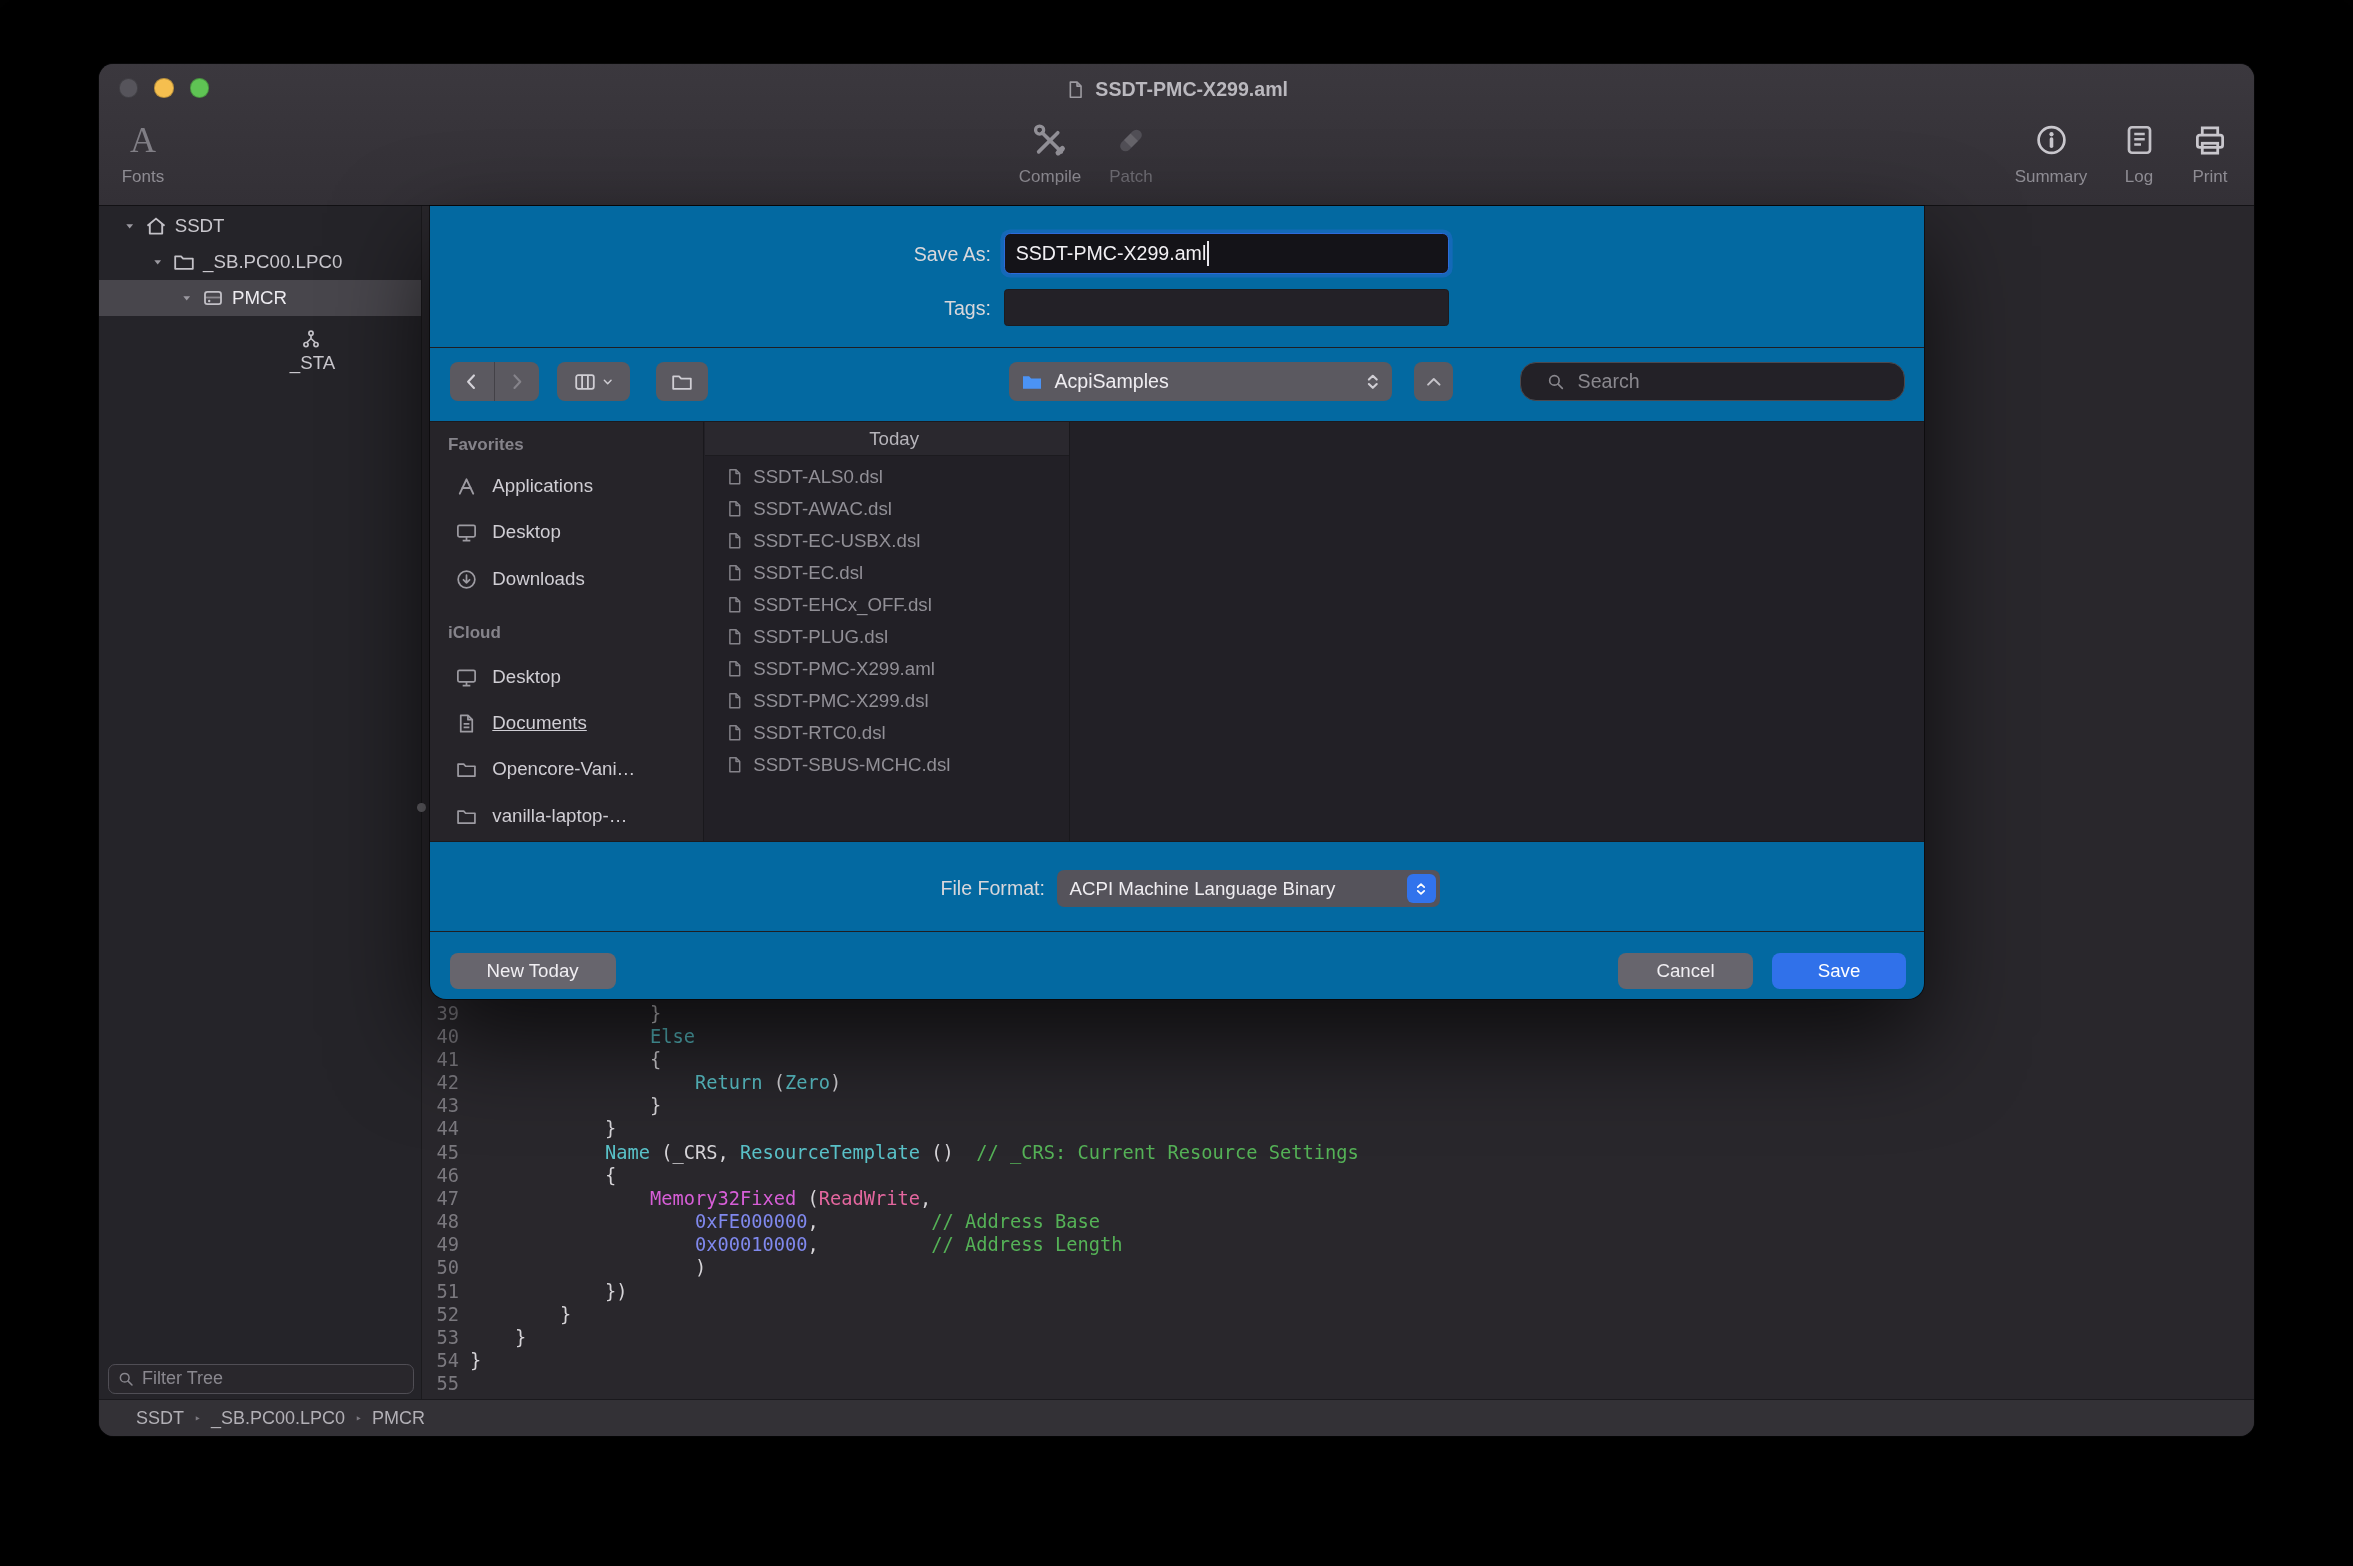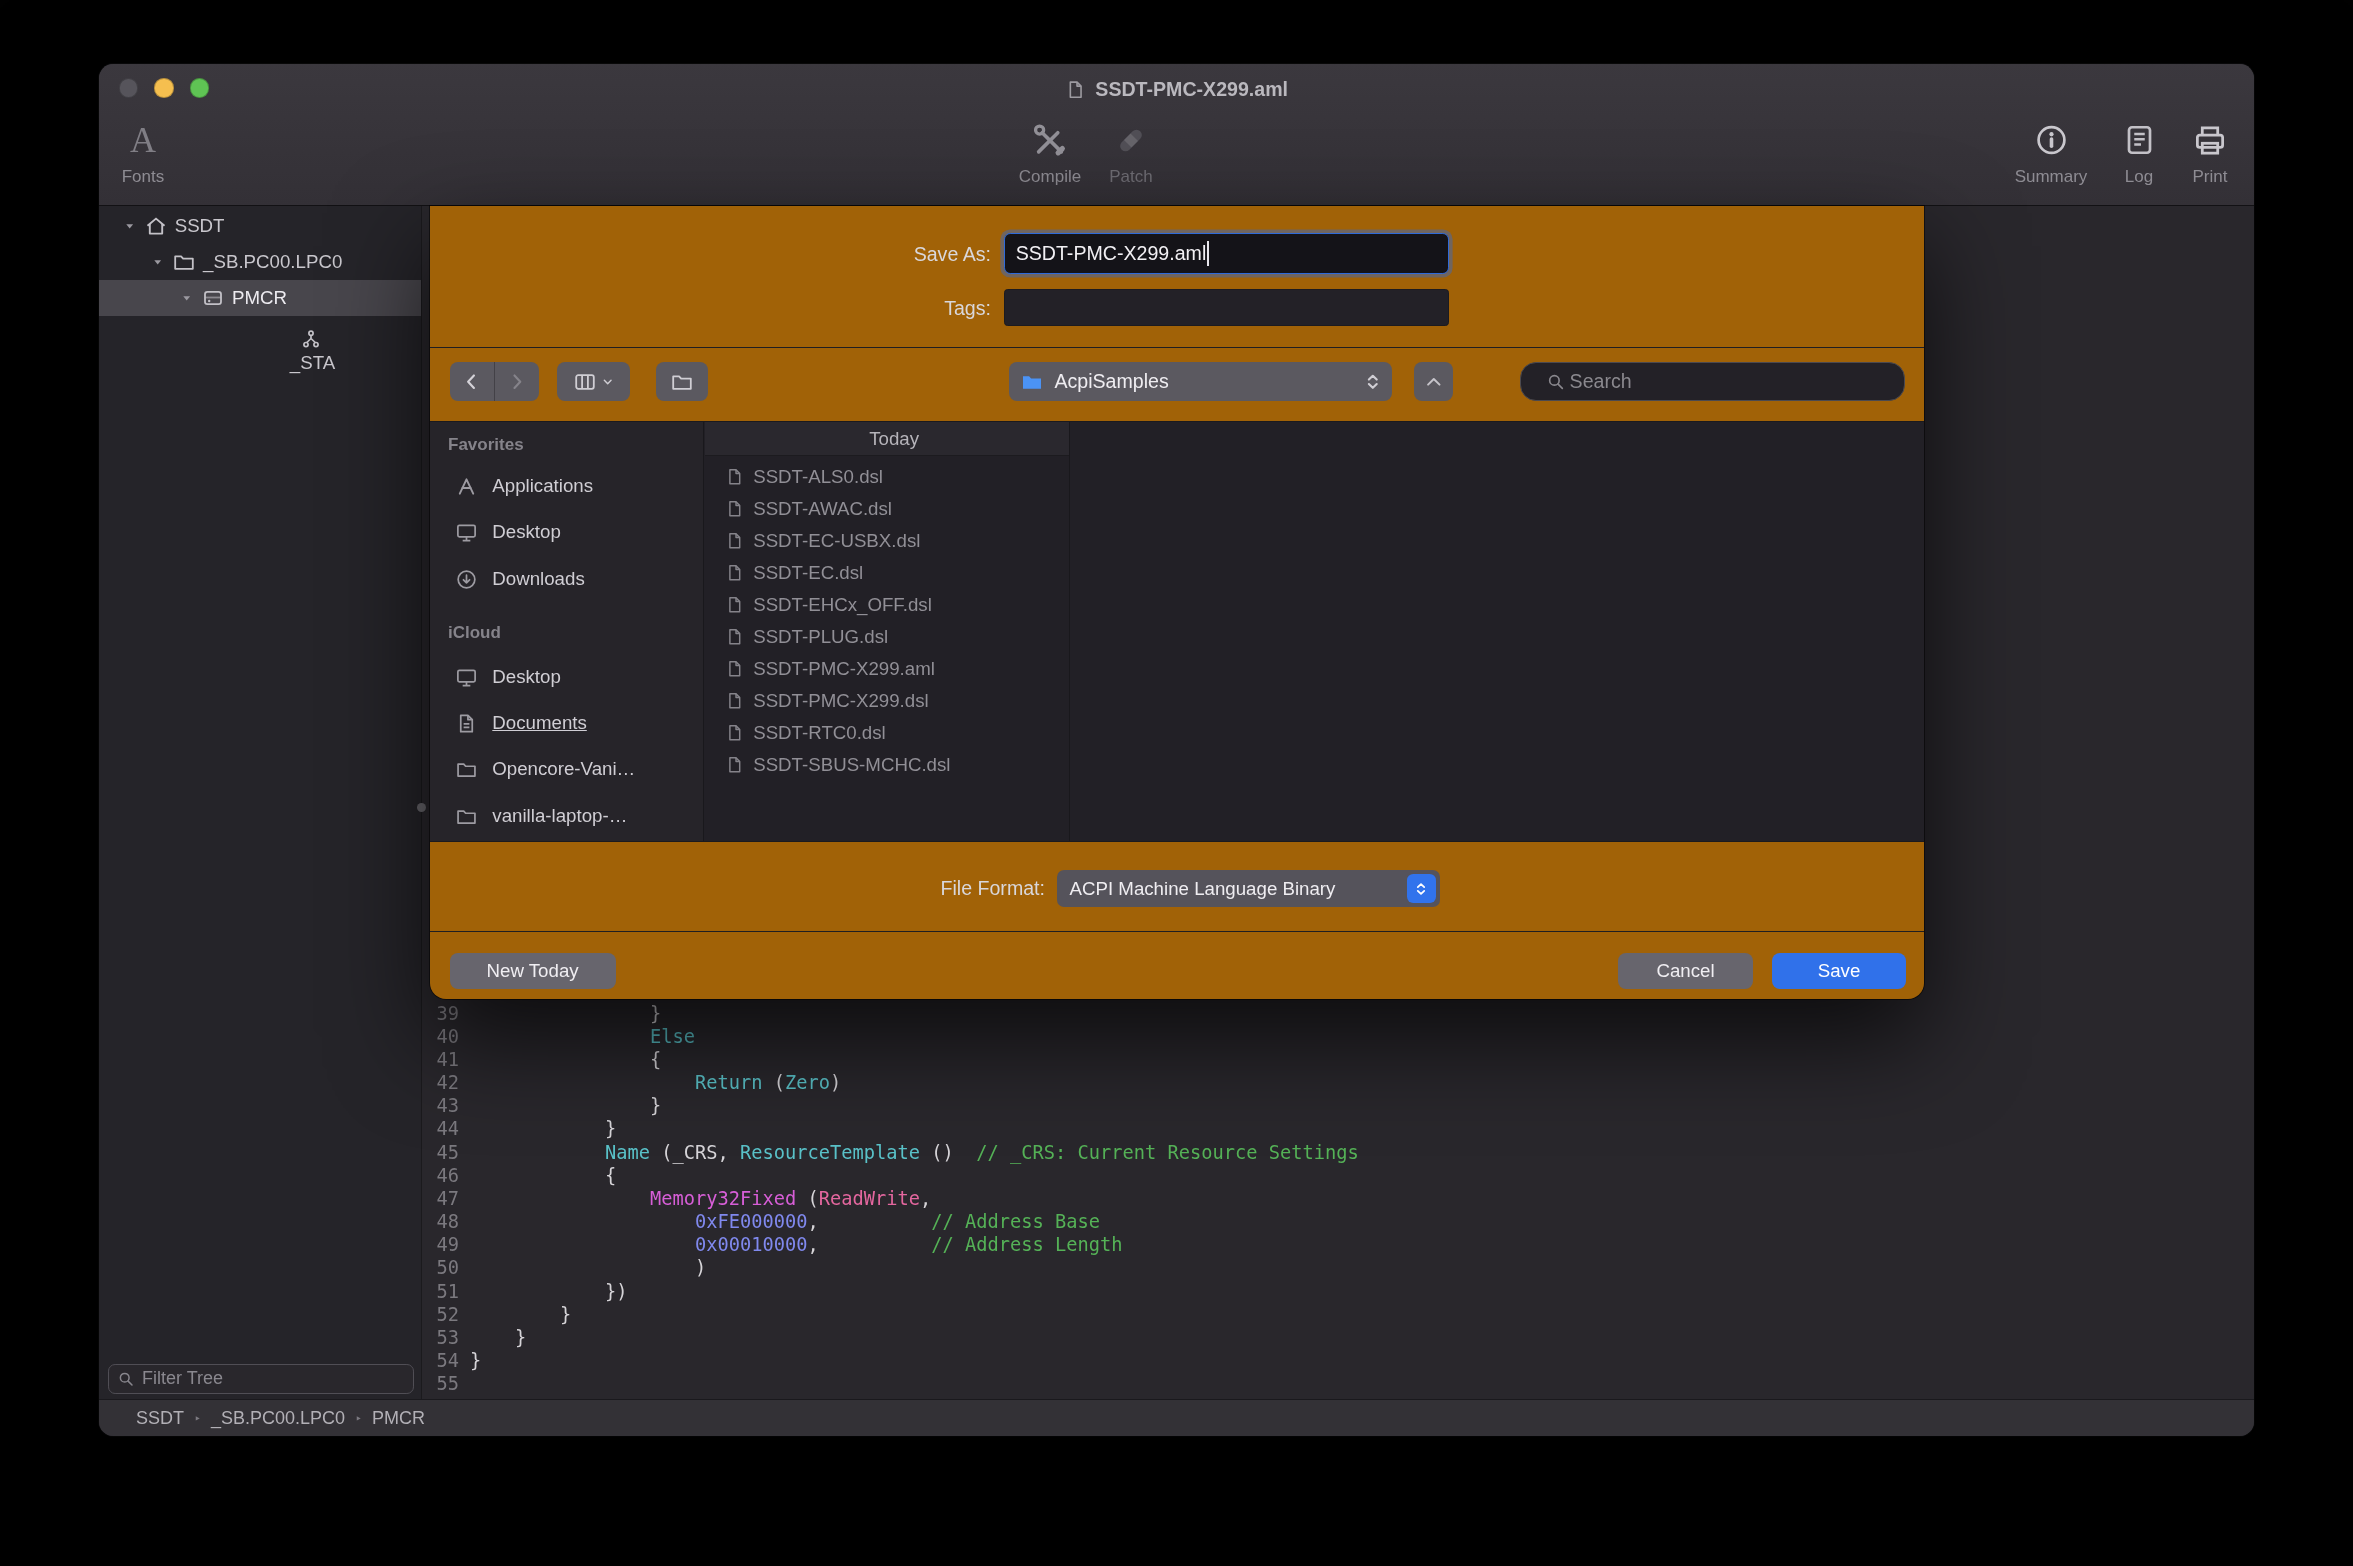--- a/index.html
+++ b/index.html
@@ -55,21 +55,21 @@
   .cl-p{color:#d6d4d8;} .cl-k{color:#5ac2c9;} .cl-c{color:#55b257;}
   .cl-n{color:#8089ee;} .cl-m{color:#d75ed7;} .cl-r{color:#e4679f;}
 
   
   .statusbar{position:absolute;left:0;bottom:0;width:100%;height:37px;background:#333136;
     border-top:0.9px solid #1a191d;display:flex;align-items:center;padding-left:37px;}
   #statuspath{display:flex;align-items:center;gap:10.7px;font-size:18px;color:#b2b0b6;}
   #statuspath .sep{color:#7c7a81;font-size:15px;}
 
   
-  .sheet{position:absolute;left:331px;top:142px;width:1494px;height:793px;background:#a16207;
+  .sheet{position:absolute;left:331px;top:142px;width:1494px;height:793px;background:#0369a1;
     border-radius:0 0 16px 16px;z-index:6;
     box-shadow:0 40px 98px rgba(0,0,0,.7),0 0 0 0.9px rgba(0,0,0,.55);}
   .sh-label{position:absolute;color:#d9d7db;font-size:19.6px;}
   .sh-saveas-label{left:0;width:561px;text-align:right;top:37px;}
   .sh-tags-label{left:0;width:561px;text-align:right;top:91px;}
   .sh-savefield{position:absolute;left:574px;top:27px;width:445px;height:41px;background:#141318;
     border:1.8px solid #2e6ada;border-radius:6.2px;box-shadow:0 0 0 3.6px rgba(46,106,218,.42);
     display:flex;align-items:center;padding:0 10.7px;font-size:19.6px;color:#f2f0f4;}
   .caret{width:1.8px;height:25px;background:#e8e6ec;margin-left:0.9px;animation:blink 1.1s infinite;}
   @keyframes blink{0%,49%{opacity:1}50%,100%{opacity:0}}
@@ -86,21 +86,21 @@
   .navbtn{position:absolute;top:156px;height:39px;background:#5b5960;border-radius:8px;
     display:flex;align-items:center;justify-content:center;color:#d0ced4;}
   .viewbtn{left:127px;width:73px;gap:4.5px;}
   .folderbtn{left:226px;width:52px;}
   .upbtn{left:984px;width:39px;color:#c6c4ca;}
   .locpopup{position:absolute;left:579px;top:156px;width:383px;height:39px;background:#5b5960;
     border-radius:8px;display:flex;align-items:center;padding:0 9px 0 10.7px;gap:10.7px;
     font-size:19.6px;color:#efedf1;}
   .locpopup .spacer{flex:1;}
   .searchfield{position:absolute;left:1090px;top:156px;width:385px;height:39px;background:#232127;
-    border:0.9px solid #4b494f;border-radius:16px;display:flex;align-items:center;gap:4px;padding:0 25px;}
+    border:0.9px solid #4b494f;border-radius:16px;display:flex;align-items:center;gap:12px;padding:0 25px;}
   .searchfield input{flex:1;background:transparent;border:none;outline:none;color:#e8e6ea;
     font-size:19.6px;font-family:inherit;min-width:0;}
   .searchfield input::placeholder{color:#8a888e;}
 
   .browser{position:absolute;left:0;top:215px;width:100%;height:421px;background:#222026;
     border-top:0.9px solid #1b1a1e;border-bottom:0.9px solid #1b1a1e;}
   .favpanel{position:absolute;left:0;top:0;width:274px;height:100%;background:#262429;
     border-right:0.9px solid #19181c;}
   .favhdr{position:absolute;left:18px;font-size:17px;color:#85838a;font-weight:700;}
   .favrow{position:absolute;left:0;width:100%;height:46px;display:flex;align-items:center;

